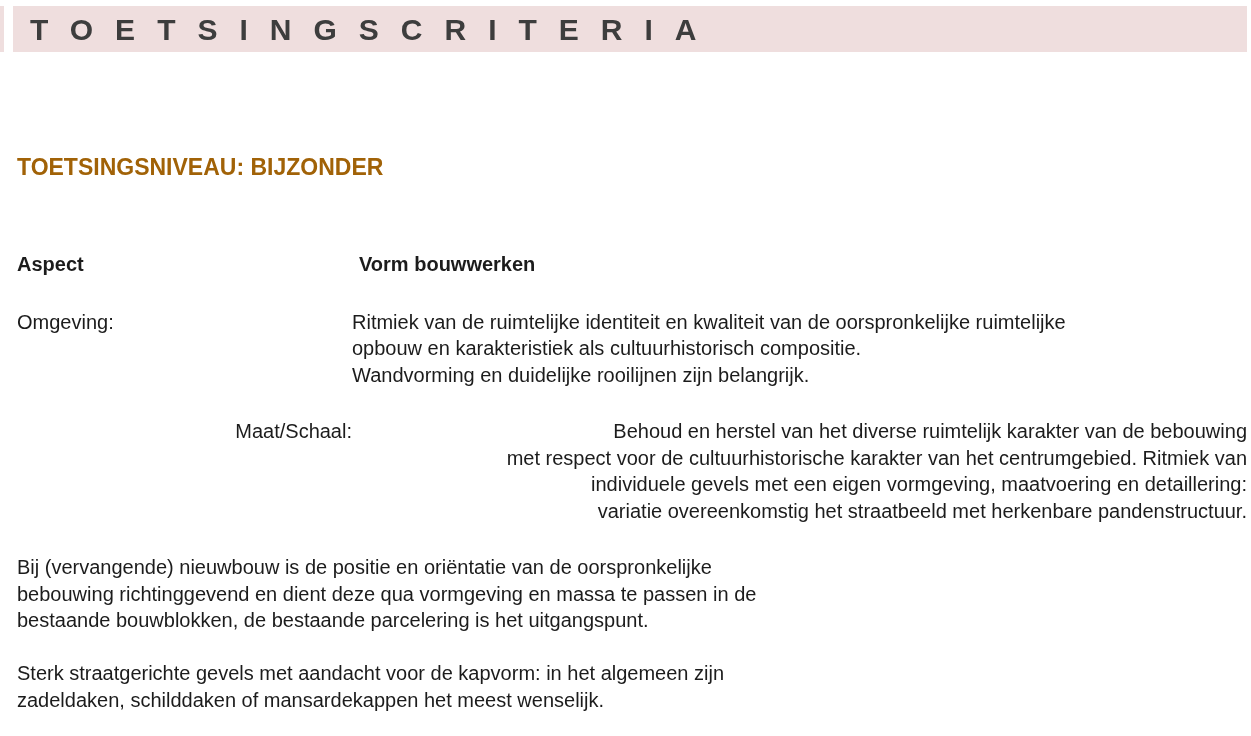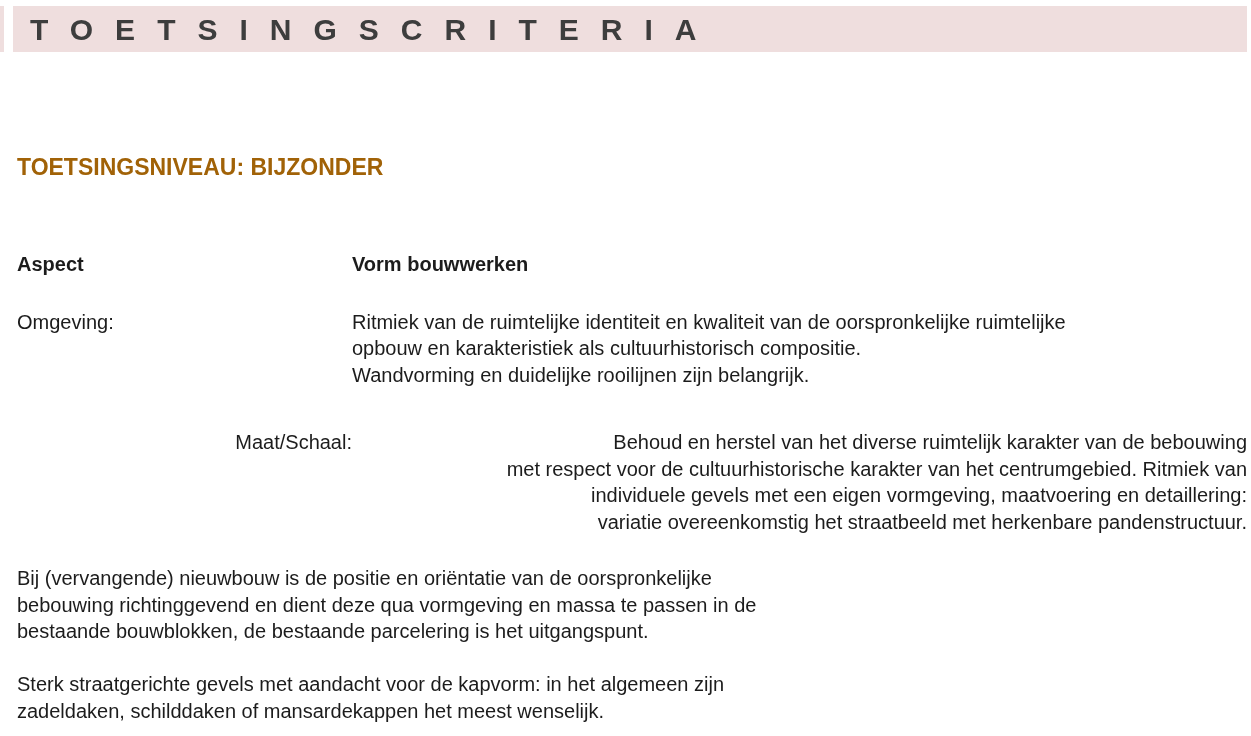--- a/index.html
+++ b/index.html
@@ -65,22 +65,22 @@
     left: 17px;
     top: 251px;
     width: 1230px;
     font-size: 20px;
     line-height: 26.5px;
   }
   .t-row {
     display: flex;
     align-items: flex-start;
   }
-  .t-row.header { margin-bottom: 31px; }
-  .t-row.r1 { margin-bottom: 41px; }
+  .t-row.header { margin-bottom: 31px; gap: 7px; }
+  .t-row.r1 { margin-bottom: 30px; }
   .t-row.r2 { margin-bottom: 30px; text-align: right; }
   .col-aspect {
     flex: 0 0 335px;
     width: 335px;
   }
   .col-criteria {
     flex: 1 1 auto;
     white-space: pre;
   }
   .bold { font-weight: bold; }

